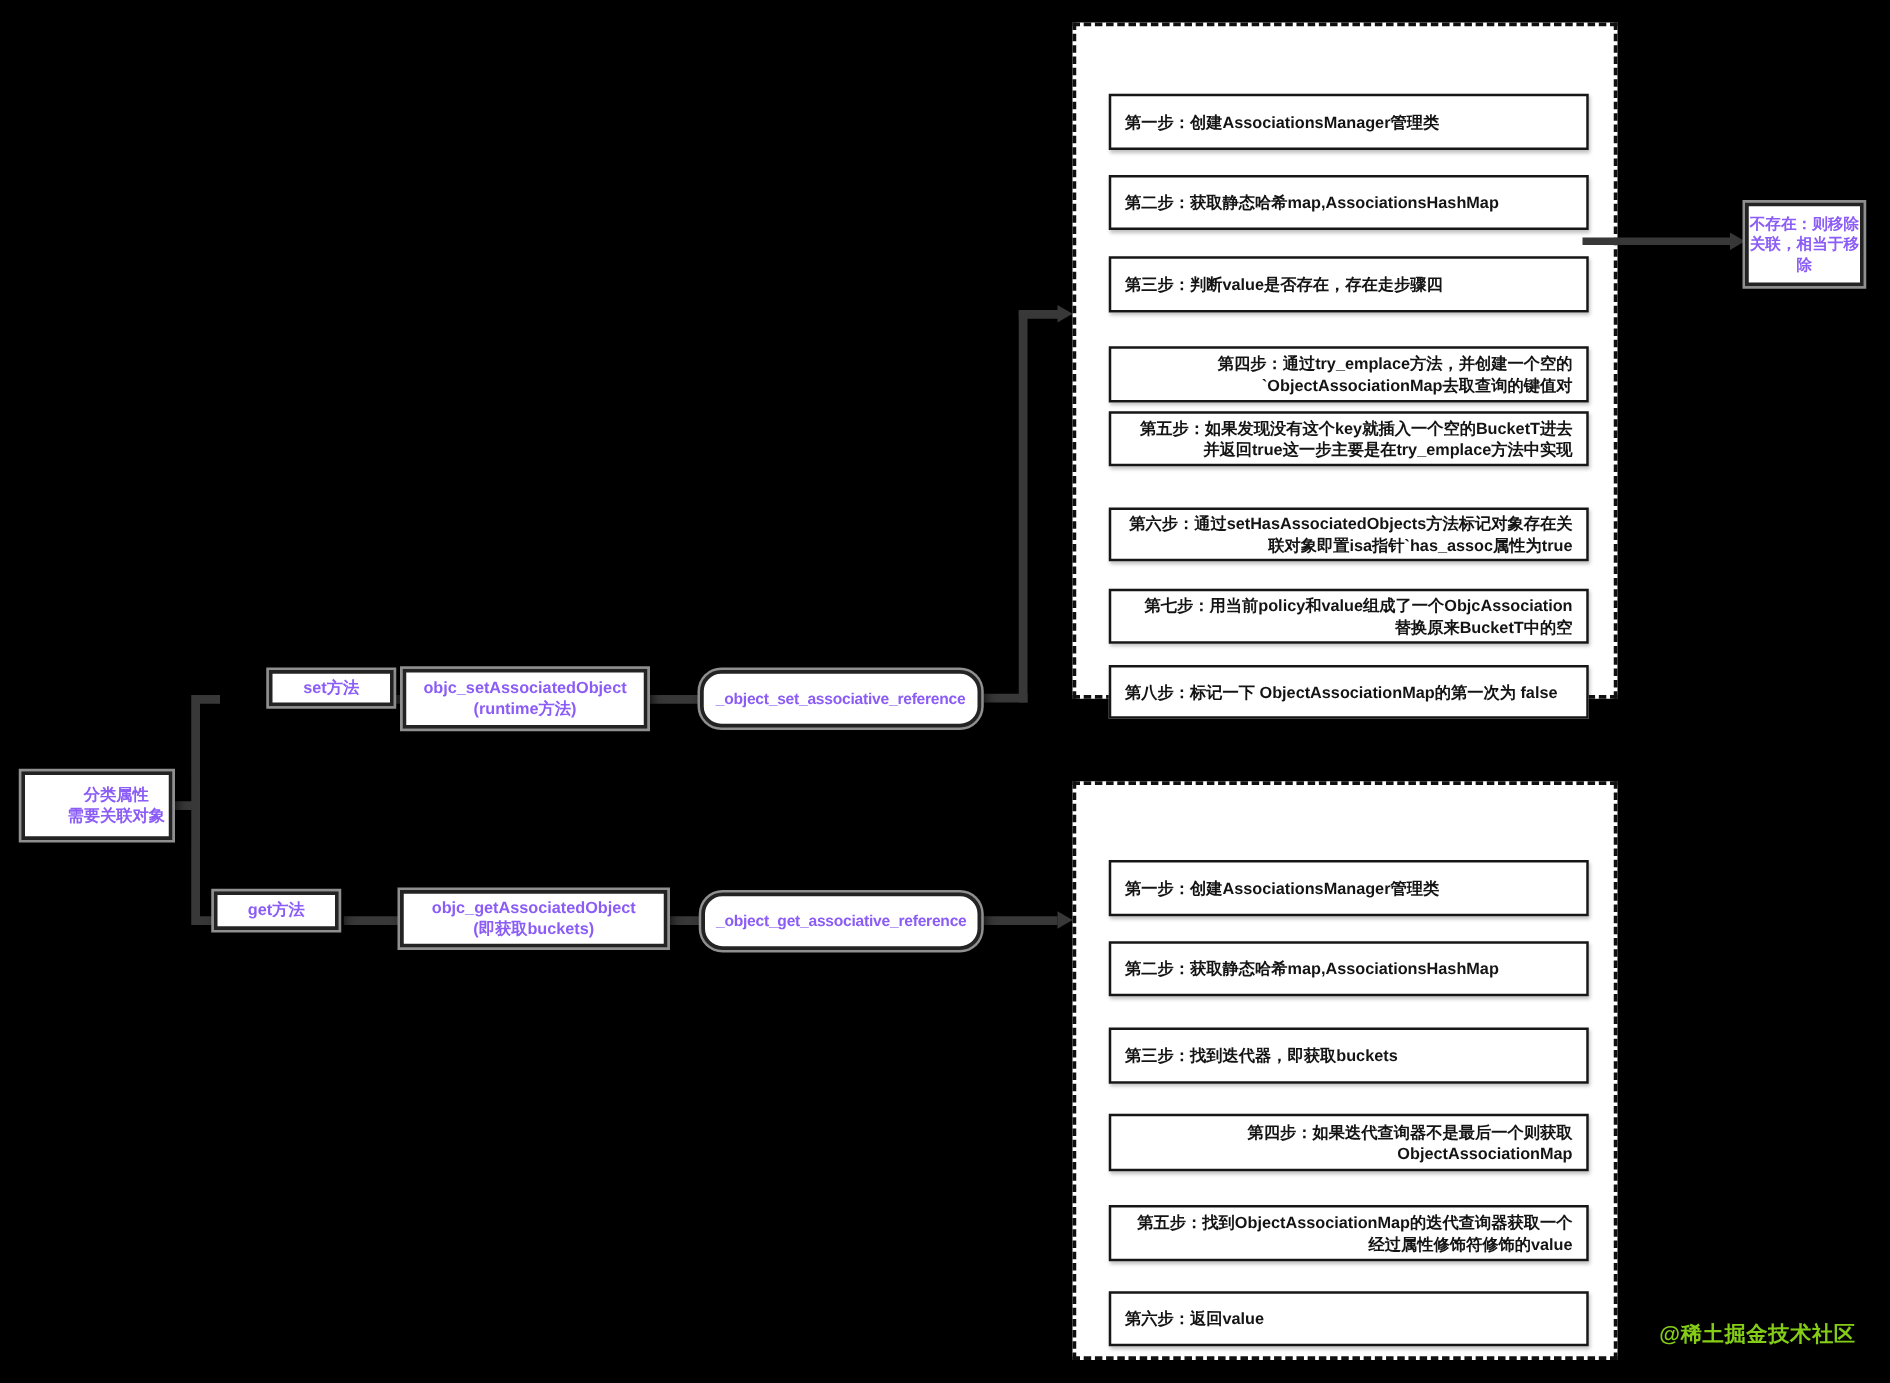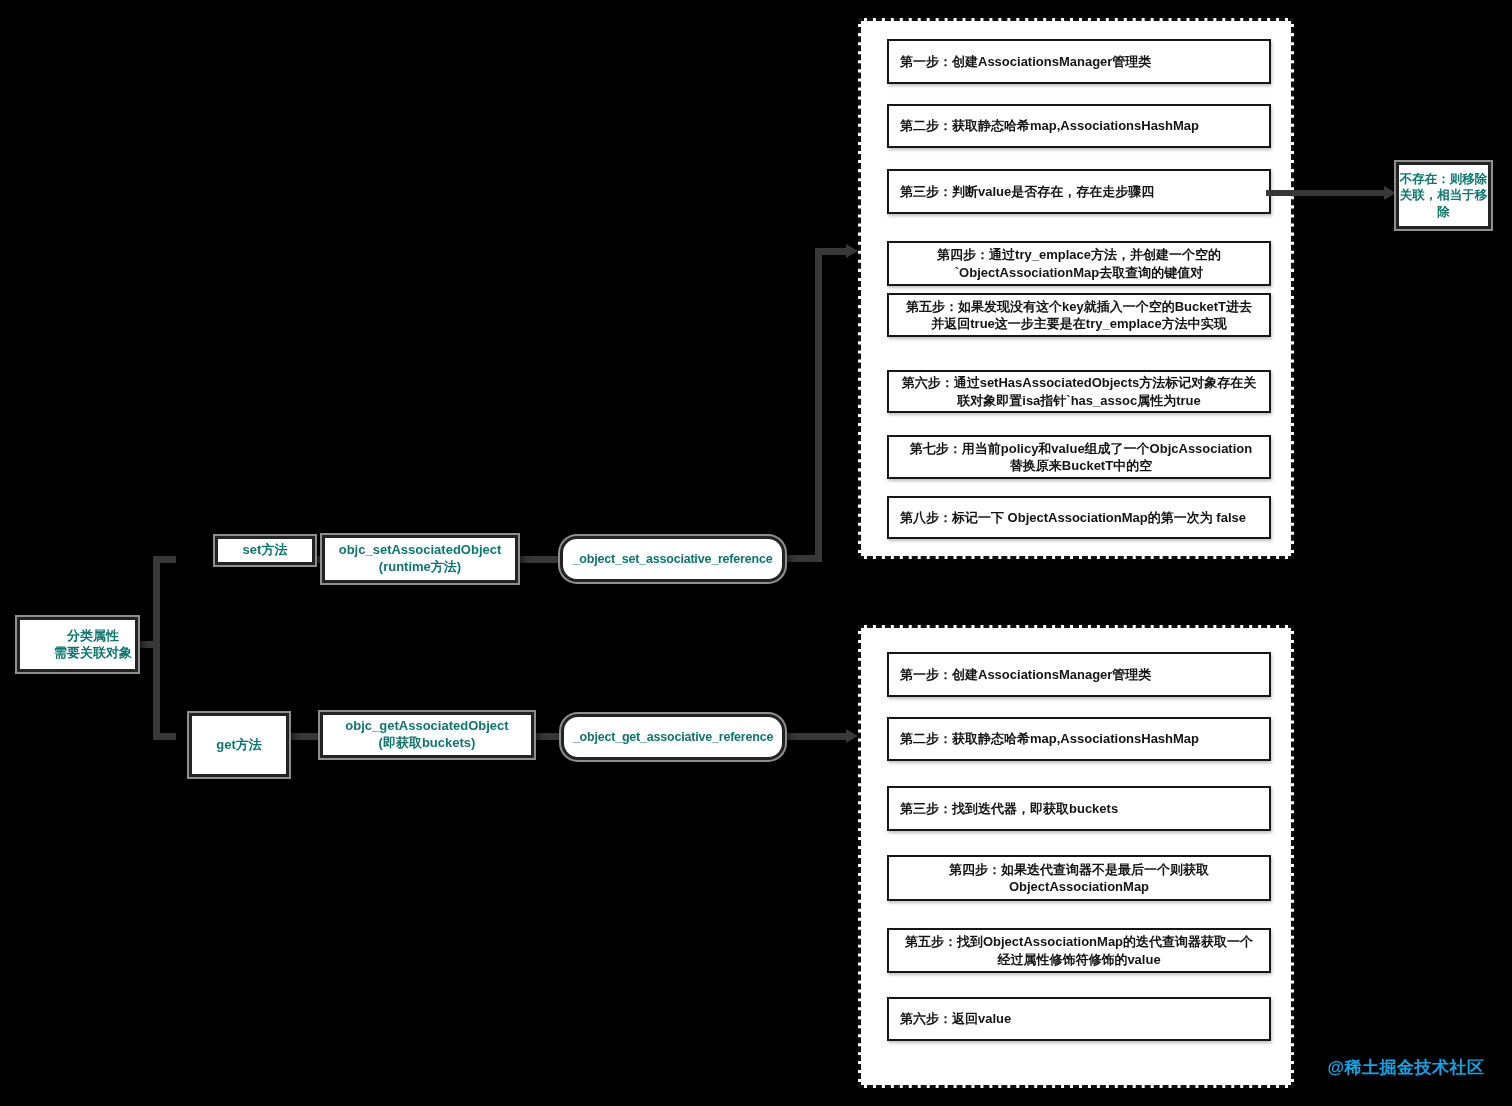--- a/index.html
+++ b/index.html
@@ -12,21 +12,21 @@
   }
   
   .node{
     position:absolute;
     box-sizing:border-box;
     background:#fff;
     border:3px solid #232323;
     box-shadow:0 0 0 2px #8f8f8f, 3px 5px 9px rgba(0,0,0,.85);
     display:flex;align-items:center;justify-content:center;
     text-align:center;
-    font-size:13px;font-weight:600;color:#0f766e;
+    font-size:13px;font-weight:600;color:#8b5cf6;
     line-height:1.3;
     white-space:pre-line;
     z-index:3;
   }
   .node.small-text{font-size:12.5px;letter-spacing:-0.2px;border-radius:17px;}
   
   .panel{
     position:absolute;
     box-sizing:border-box;
     background:#fff;
@@ -37,36 +37,36 @@
   .step{
     position:absolute;
     left:26px;width:384px;
     box-sizing:border-box;
     background:#fff;
     border:2px solid #161616;
     box-shadow:1px 2px 3px rgba(0,0,0,.25);
     display:flex;align-items:center;
     padding:4px 11px;
     font-size:13px;font-weight:600;color:#141414;
-    line-height:1.32;text-align:center;
+    line-height:1.32;text-align:right;margin-top:36px;
   }
   
   .line{position:absolute;background:#383838;z-index:2;}
   .arrow-right{
     position:absolute;width:0;height:0;z-index:2;
     border-top:7px solid transparent;
     border-bottom:7px solid transparent;
     border-left:12px solid #383838;
   }
   .watermark{
     position:absolute;
     left:1316px;top:1052px;
     width:180px;height:30px;
     display:flex;align-items:center;justify-content:center;
-    color:#0ea5e9;font-size:17px;font-weight:700;
+    color:#84cc16;font-size:17px;font-weight:700;
     letter-spacing:.5px;
     text-shadow:1px 2px 2px rgba(0,0,0,.95), 0 0 4px rgba(0,0,0,.8);
     z-index:4;
   }
 </style>
 </head>
 <body>
 
 <div id="canvas">
 
@@ -90,21 +90,21 @@
   <div class="node" style="left:17px;top:617px;width:121px;height:55px;padding-left:31px;">分类属性
 需要关联对象</div>
 
   <div class="node" style="left:175px;top:536px;width:100px;height:29px;margin-left:40px;">set方法</div>
 
   <div class="node" style="left:322px;top:535px;width:196px;height:48px;">objc_setAssociatedObject
 (runtime方法)</div>
 
   <div class="node small-text" style="left:560px;top:536px;width:225px;height:46px;">_object_set_associative_reference</div>
 
-  <div class="node" style="left:189px;top:713px;width:100px;height:64px;">get方法</div>
+  <div class="node" style="left:171px;top:713px;width:100px;height:31px;">get方法</div>
 
   <div class="node" style="left:320px;top:712px;width:214px;height:46px;">objc_getAssociatedObject
 (即获取buckets)</div>
 
   <div class="node small-text" style="left:561px;top:714px;width:224px;height:46px;">_object_get_associative_reference</div>
 
   <div class="node" style="left:1396px;top:162px;width:95px;height:67px;font-size:12.5px;">不存在：则移除关联，相当于移除</div>
 
   <div class="panel" style="left:858px;top:18px;width:436px;height:541px;">
     <div class="step" style="top:18px;height:45px;">第一步：创建AssociationsManager管理类</div>

